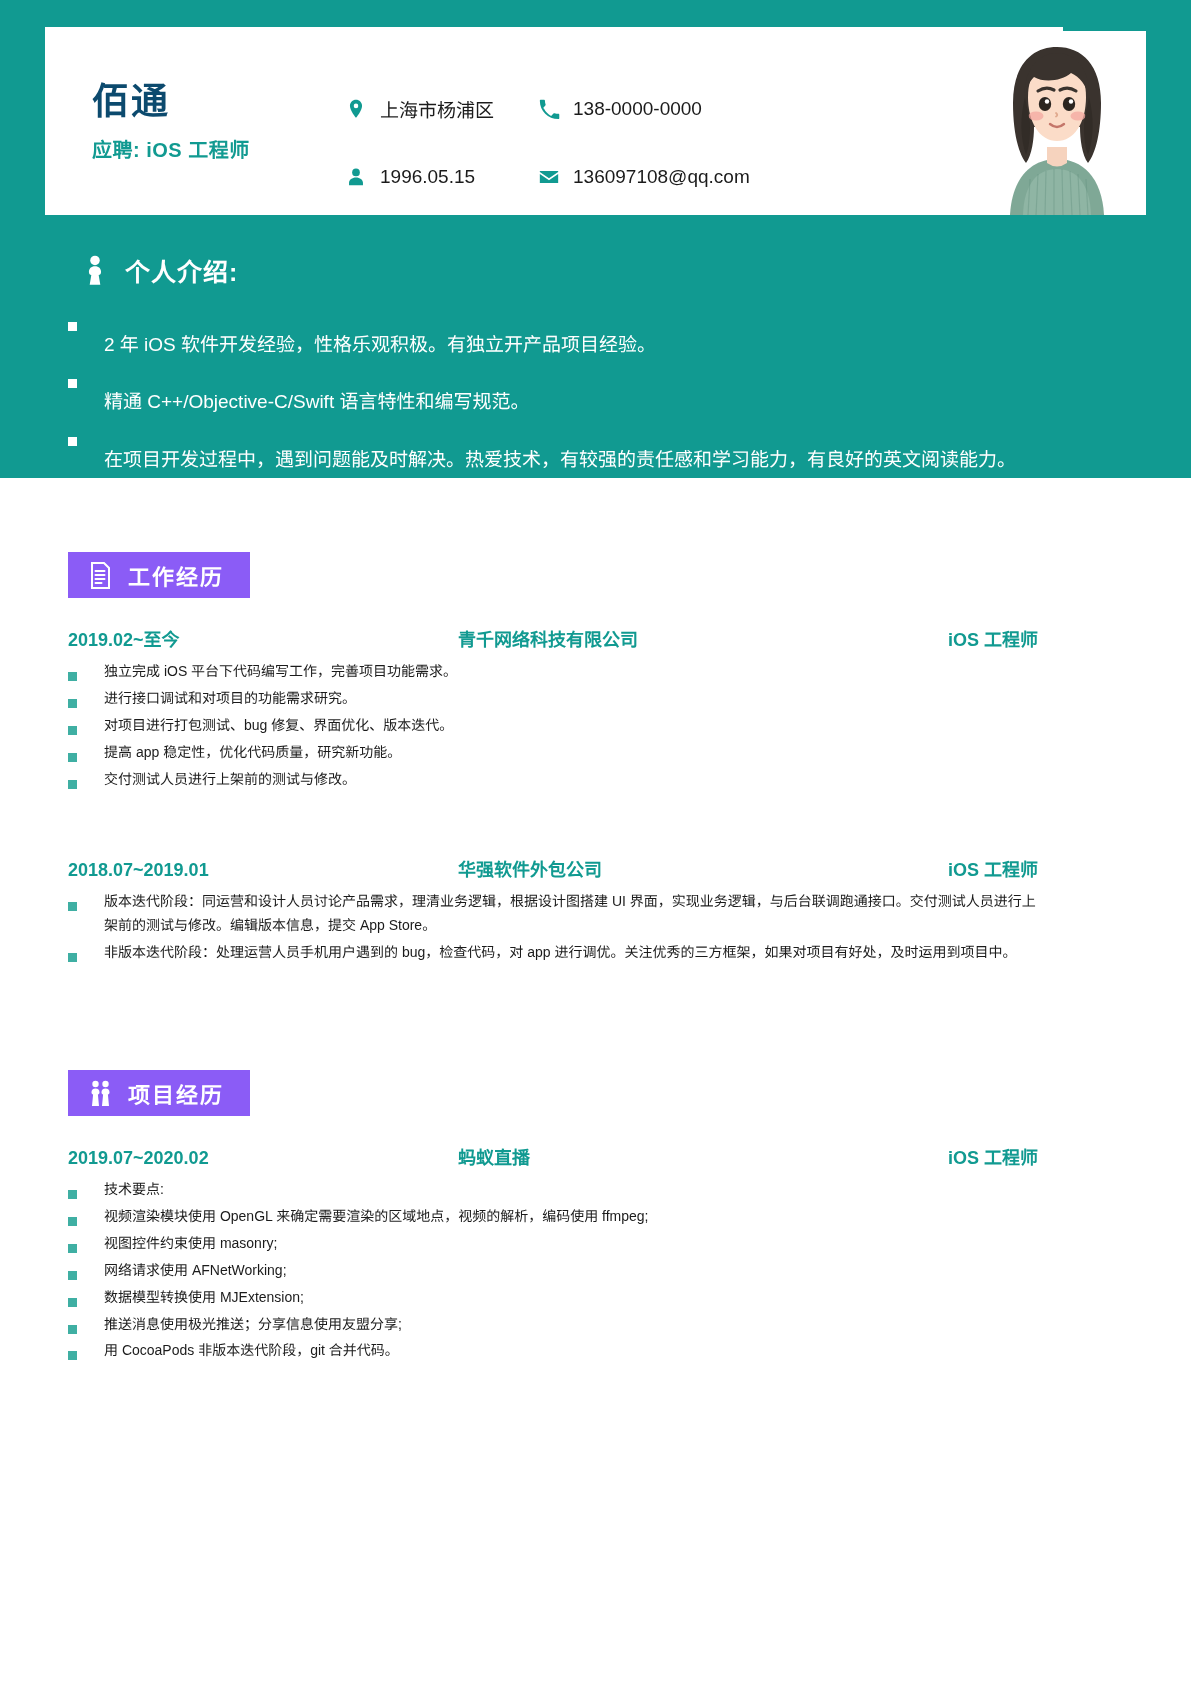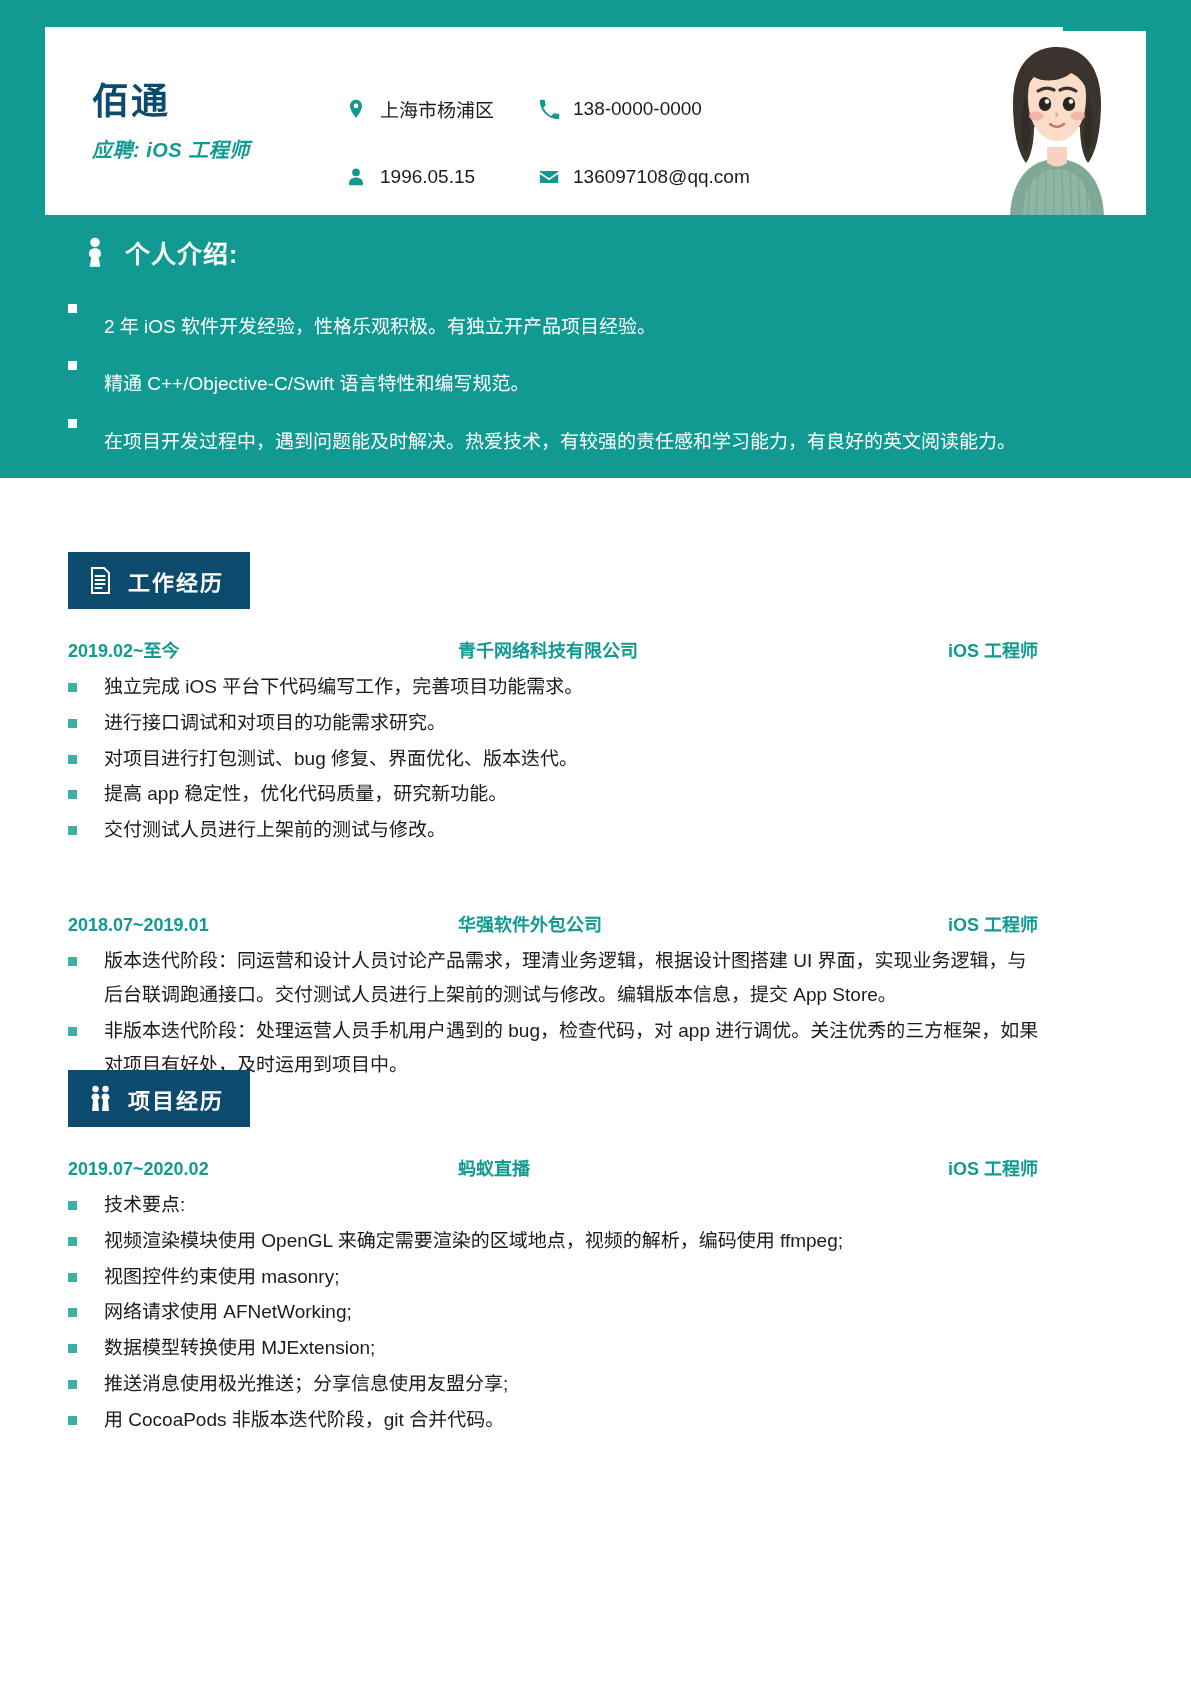--- a/index.html
+++ b/index.html
@@ -52,21 +52,20 @@
     color: #0c4a6e;
     letter-spacing: 2px;
     line-height: 1.1;
   }
   .hdr-role {
     margin-top: 11px;
     font-size: 20px;
     font-weight: bold;
     color: #119A91;
     letter-spacing: 0.5px;
-    font-style: italic;
   }
 
   .hdr-contacts {
     position: absolute;
     left: 345px; top: 95px;
     display: grid;
     grid-template-columns: auto auto;
     column-gap: 60px;
     row-gap: 20px;
     gap: 44px;
@@ -92,21 +91,21 @@
     position: absolute;
     right: 45px; top: 31px;
     width: 178px; height: 184px;
     overflow: hidden;
   }
   .avatar svg { display:block; }
 
   
   .intro {
     position: absolute;
-    left: 0; top: 234px;
+    left: 0; top: 252px;
     width: 1191px;
   }
   .intro-title {
     display: flex;
     align-items: center;
     gap: 17px;
     margin-left: 82px;
     color: #ffffff;
   }
   .intro-title .person-ico { width: 26px; height: 30px; display:block; }
@@ -142,24 +141,24 @@
   
   .section { position: absolute; left: 0; width: 1191px; }
   #sec-work    { top: 552px; }
   #sec-project { top: 1070px; }
 
   .sec-badge {
     margin-left: 68px;
     display: inline-flex;
     align-items: center;
     gap: 15px;
-    background: #0c4a6e;
+    background: #8b5cf6;
     color: #ffffff;
     padding: 11px 26px 11px 20px;
-    height: 57px;
+    height: 46px;
   }
   .sec-badge .bico { width: 25px; height: 27px; display: block; }
   .sec-badge .bico svg { display:block; fill:#ffffff; }
   .sec-badge-text {
     font-size: 22px;
     font-weight: bold;
     letter-spacing: 2px;
   }
 
   
@@ -179,21 +178,21 @@
 
   .entry-list {
     margin-left: 68px;
     width: 975px;
     margin-top: 8px;
   }
   .entry-list .li {
     display: flex;
     align-items: flex-start;
     color: #1b1b1b;
-    font-size: 19px;
+    font-size: 14px;
     line-height: 1.78;
     margin-bottom: 2px;
   }
   .entry-list .li .sq {
     flex: 0 0 9px;
     width: 9px; height: 9px;
     background: #3FAFA3;
     margin-top: 13px;
     margin-right: 27px;
   }

